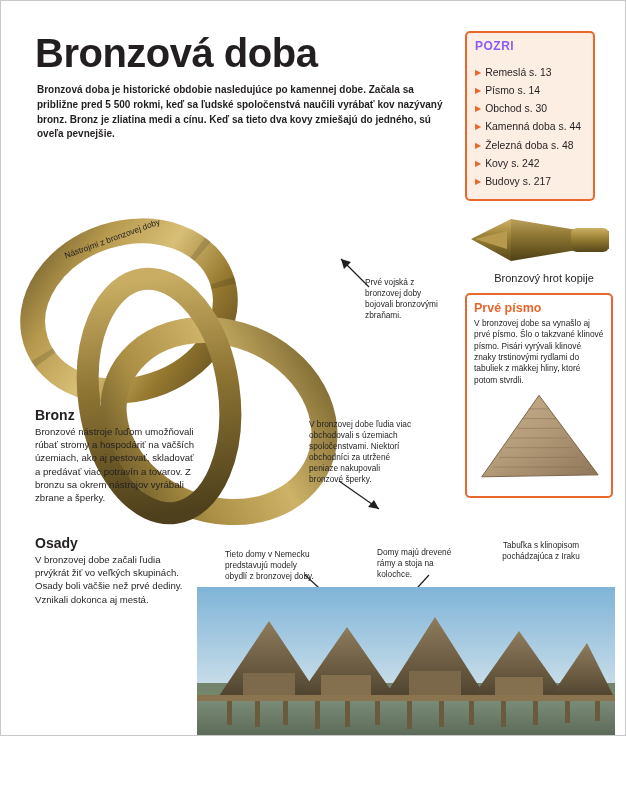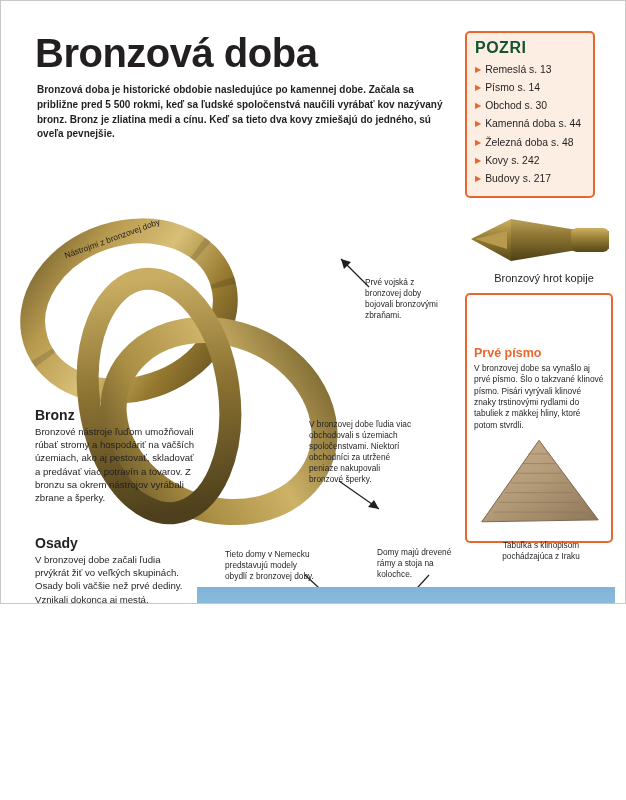--- a/index.html
+++ b/index.html
@@ -9,21 +9,21 @@
   body {
     width: 626px;
     height: 800px;
     background: #ffffff;
     font-family: "Liberation Sans", sans-serif;
     overflow: hidden;
   }
   .page {
     position: relative;
     width: 626px;
-    height: 604px;
+    height: 736px;
     background: #ffffff;
     box-sizing: border-box;
     border: 1px solid #c8c8c8;
     overflow: hidden;
   }
 
   
   .title {
     position: absolute;
     left: 34px;
@@ -50,25 +50,25 @@
     left: 464px;
     top: 30px;
     width: 130px;
     border: 2px solid #e8672c;
     border-radius: 5px;
     background: #fdeee3;
     padding: 6px 8px 8px 8px;
     box-sizing: border-box;
   }
   .pozri-title {
-    color: #14532d;
-    font-weight: bold;
-    font-size: 16px;
+    color: #8b5cf6;
+    font-weight: bold;
+    font-size: 12px;
     letter-spacing: 0.5px;
-    margin-bottom: 4px;
+    margin-bottom: 11px;
   }
   .pozri-item {
     display: flex;
     align-items: flex-start;
     font-size: 10.4px;
     color: #231f20;
     line-height: 1.55;
     padding: 1px 0;
   }
   .tri {
@@ -105,21 +105,20 @@
     border-radius: 5px;
     background: #ffffff;
     padding: 6px 7px 8px 7px;
     box-sizing: border-box;
   }
   .tablet-title {
     color: #e8672c;
     font-weight: bold;
     font-size: 12.5px;
     margin-bottom: 3px;
-    margin-top: 45px;
   }
   .tablet-text {
     font-size: 8.4px;
     line-height: 1.35;
     color: #231f20;
   }
   .tablet-img {
     margin-top: 6px;
     width: 100%;
     height: 92px;

